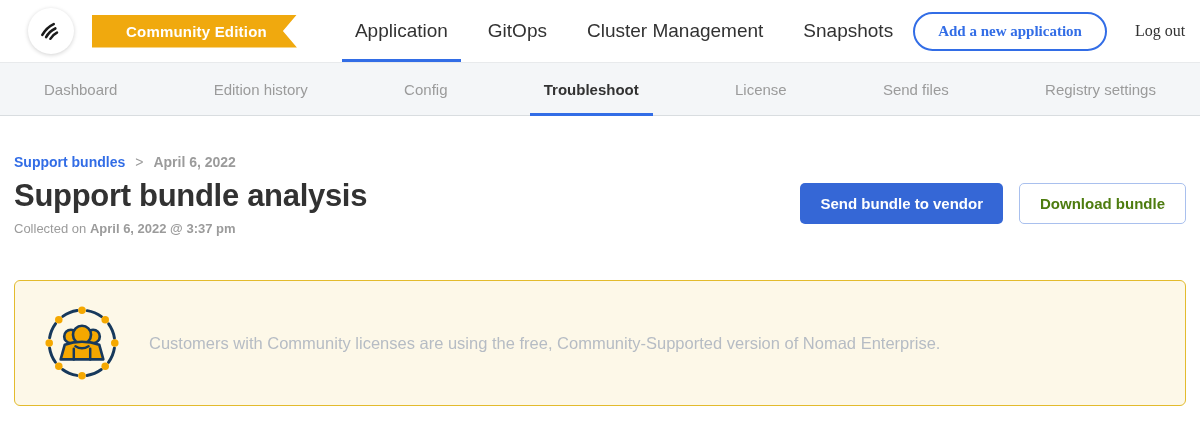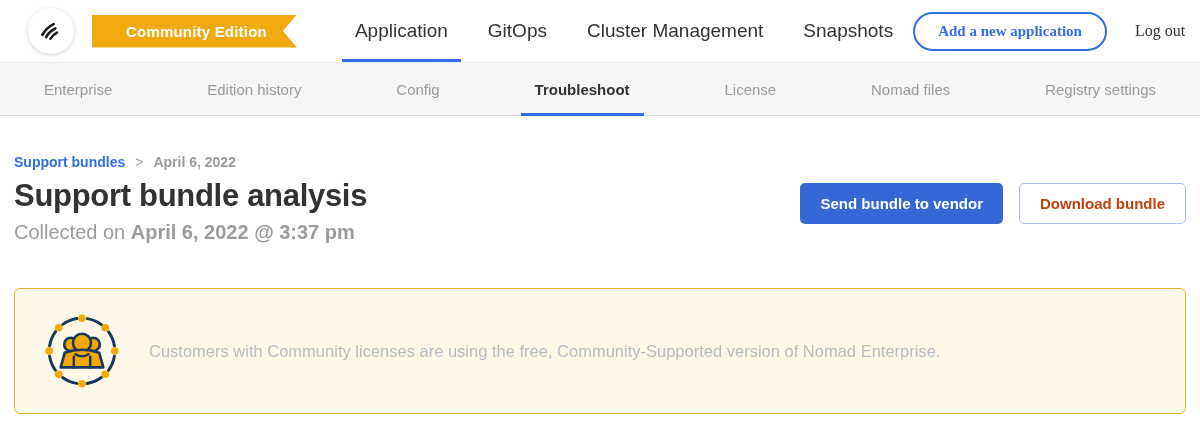--- a/index.html
+++ b/index.html
@@ -66,32 +66,32 @@
   .main { padding: 38px 14px 0 14px; }
   .breadcrumb { display: flex; align-items: center; gap: 10px; font-size: 14px; font-weight: 700; }
   .breadcrumb .crumb-link { color: #326DE6; cursor: pointer; }
   .breadcrumb .crumb-sep { color: #9B9B9B; font-weight: 400; }
   .breadcrumb .crumb-current { color: #9B9B9B; }
 
   .header-row {
     margin-top: 8px; display: flex; align-items: flex-start; justify-content: space-between;
   }
   .page-title { font-size: 31px; font-weight: 700; color: #323232; letter-spacing: -.3px; }
-  .collected { margin-top: 7px; font-size: 20px; color: #9B9B9B; }
+  .collected { margin-top: 7px; font-size: 13px; color: #9B9B9B; }
   .collected .collected-prefix { font-weight: 500; }
   .collected .collected-value { font-weight: 700; }
 
   .header-actions { display: flex; gap: 16px; padding-top: 5px; }
   .btn-primary {
     background: #3567D6; color: #ffffff; border: none; border-radius: 5px;
     font-size: 15px; font-weight: 700; padding: 11px 20px; cursor: pointer;
     font-family: inherit; white-space: nowrap;
   }
   .btn-secondary {
-    background: #ffffff; color: #c2410c; border: 1px solid #A9C0EE; border-radius: 5px;
+    background: #ffffff; color: #4d7c0f; border: 1px solid #A9C0EE; border-radius: 5px;
     font-size: 15px; font-weight: 700; padding: 11px 20px; cursor: pointer;
     font-family: inherit; white-space: nowrap;
   }
 
   
   .banner {
     margin-top: 44px; background: #FDF8E8; border: 1px solid #E3BB2D;
     border-radius: 6px; padding: 21px 26px; display: flex; align-items: center; gap: 26px;
     min-height: 124px;
   }
@@ -124,26 +124,26 @@
     <div class="nav-tab">Snapshots</div>
   </div>
 
   <div class="topnav-right">
     <button class="pill-button">Add a new application</button>
     <span class="logout">Log out</span>
   </div>
 </div>
 
 <div class="subnav">
-  <div class="subnav-item">Enterprise</div>
+  <div class="subnav-item">Dashboard</div>
   <div class="subnav-item">Edition history</div>
   <div class="subnav-item">Config</div>
   <div class="subnav-item active">Troubleshoot</div>
   <div class="subnav-item">License</div>
-  <div class="subnav-item">Nomad files</div>
+  <div class="subnav-item">Send files</div>
   <div class="subnav-item">Registry settings</div>
 </div>
 
 <div class="main">
 
   <div class="breadcrumb">
     <span class="crumb-link">Support bundles</span>
     <span class="crumb-sep">&gt;</span>
     <span class="crumb-current">April 6, 2022</span>
   </div>

